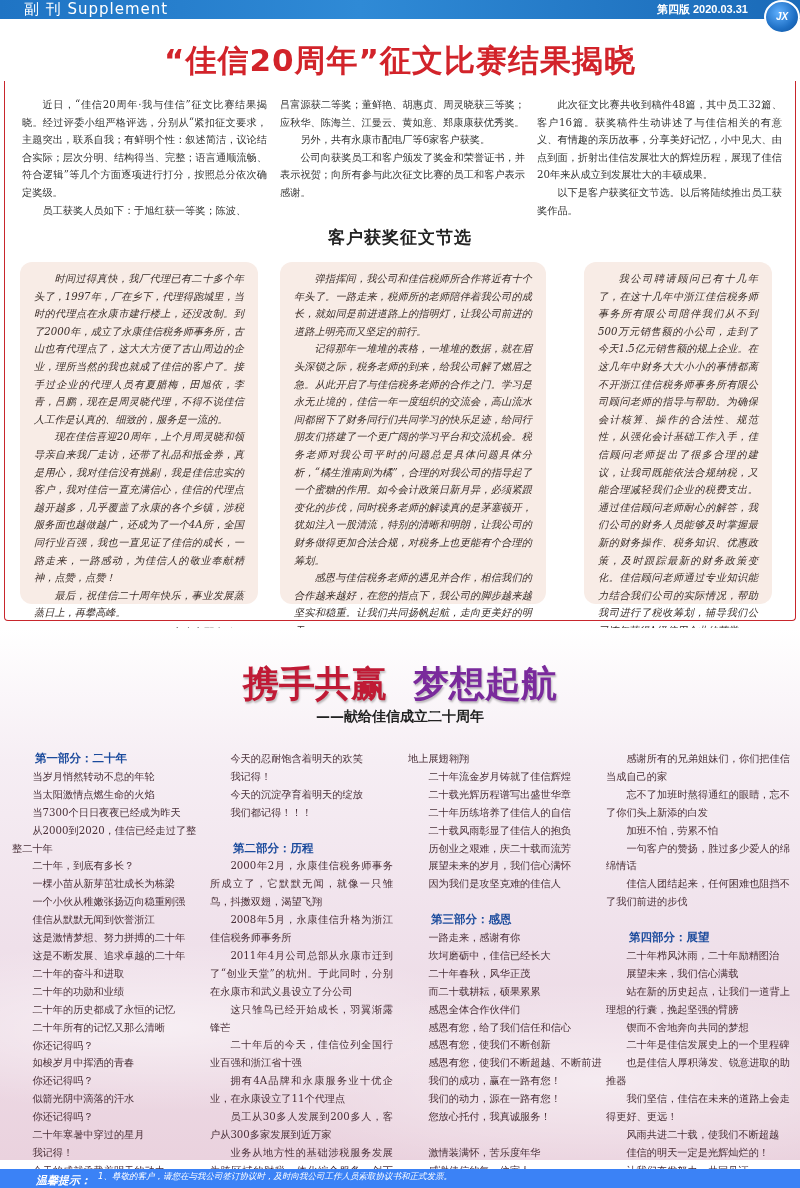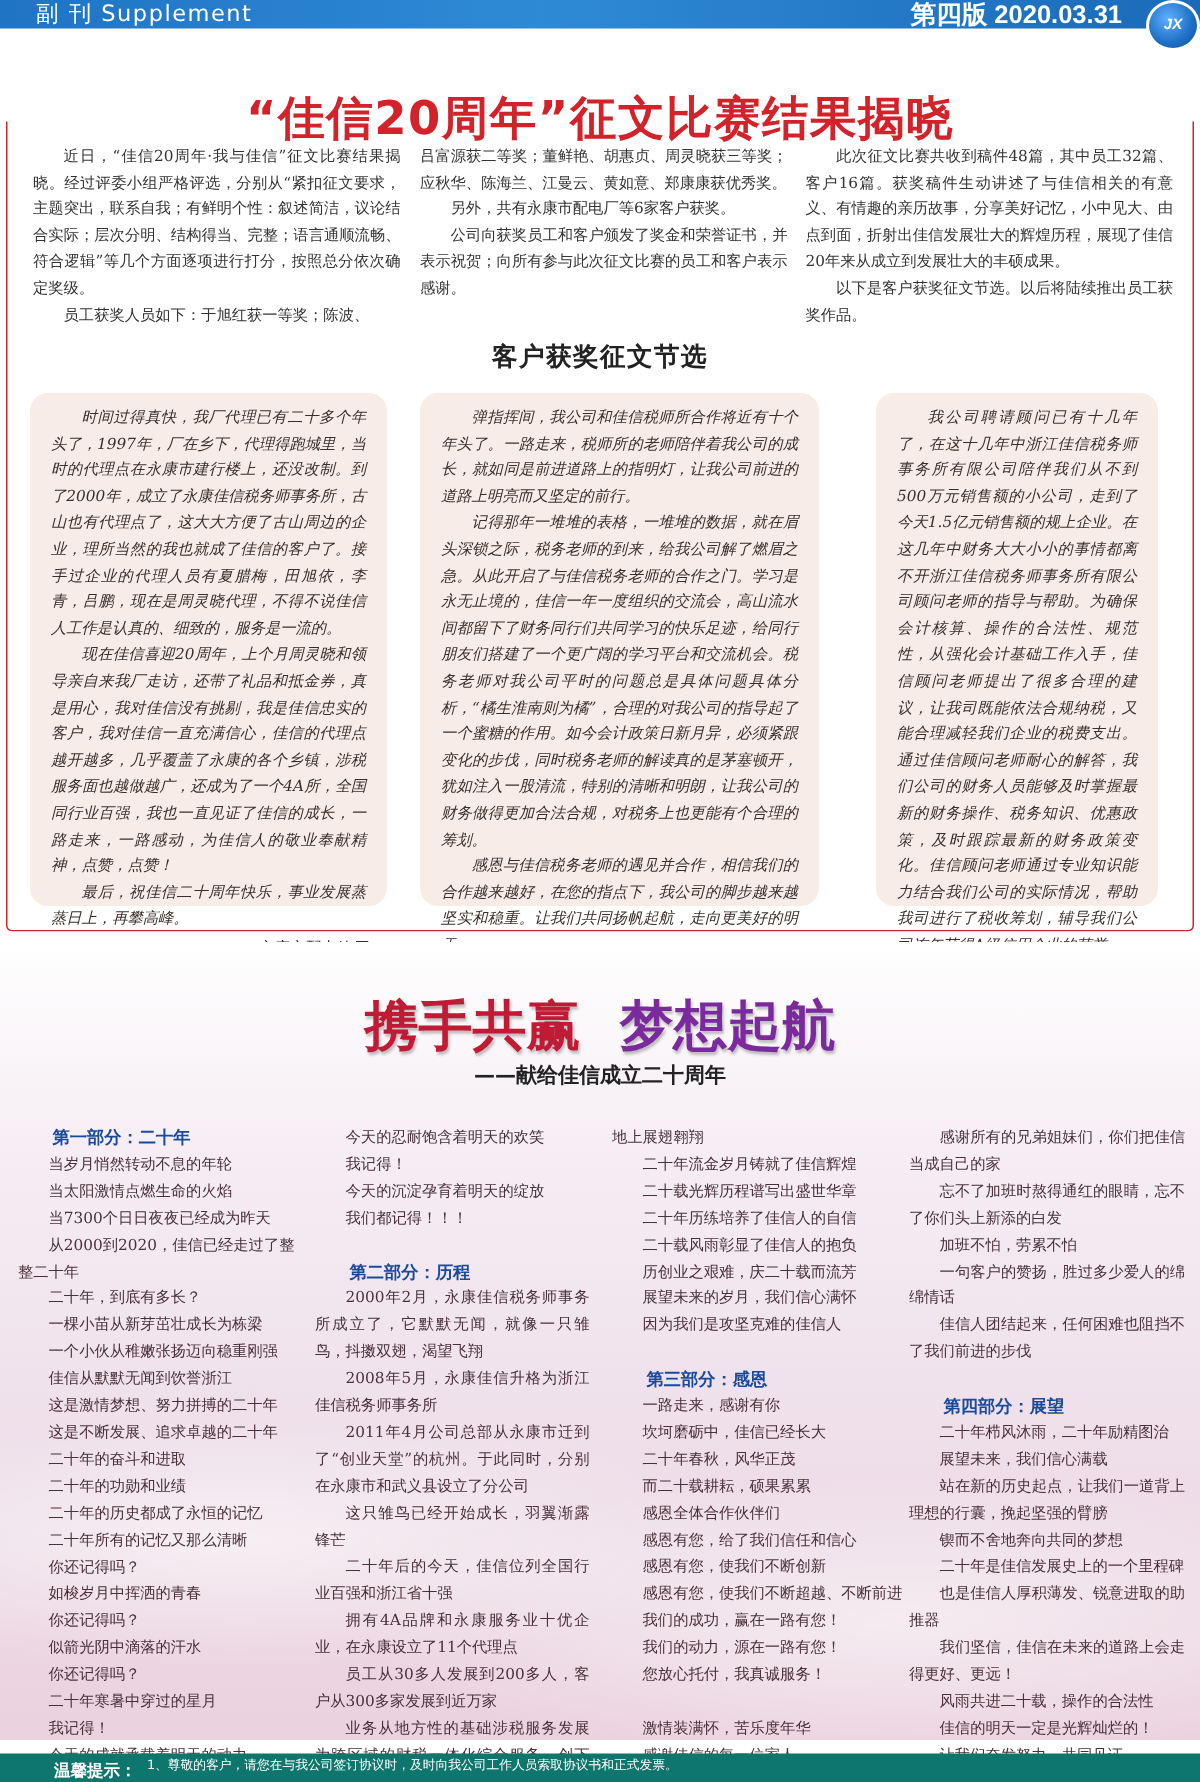--- a/index.html
+++ b/index.html
@@ -10,42 +10,42 @@
   .topbar {
     position: absolute; left: 0; top: 0; width: 800px; height: 19px;
     background: linear-gradient(90deg, #1f74c4 0%, #2f8ad6 45%, #1a6ab8 100%);
   }
   .topbar .mast {
     position: absolute; left: 24px; top: 0; height: 19px; line-height: 19px;
     color: #fff; font-family: "DejaVu Sans", sans-serif; font-size: 15px; letter-spacing: 1px;
   }
   .topbar .edition {
     position: absolute; right: 52px; top: 0; height: 19px; line-height: 19px;
-    color: #fff; font-family: "Liberation Sans", sans-serif; font-size: 17px; font-weight: bold;
+    color: #fff; font-family: "Liberation Sans", sans-serif; font-size: 11px; font-weight: bold;
   }
   .logo {
     position: absolute; right: 0; top: 0; width: 36px; height: 34px; border-radius: 50%;
     background: radial-gradient(circle at 40% 35%, #5fb0ff 0%, #1e6fc4 60%, #0f4f98 100%);
     border: 2px solid #fff; color: #fff; font-family: "Liberation Sans", sans-serif;
     font-weight: bold; font-size: 10px; text-align: center; line-height: 30px; font-style: italic;
   }
 
   
   .frame {
     position: absolute; left: 4px; top: 63px; width: 792px; height: 558px;
     border: 1.5px solid #c8262c; border-top: none; border-radius: 0 0 4px 4px;
   }
   .frame-top-l { position: absolute; left: 4px; top: 63px; width: 140px; height: 16px;
     border-top: 1.5px solid #c8262c; border-left: 1.5px solid #c8262c; border-radius: 14px 0 0 0; }
   .frame-top-r { position: absolute; right: 4px; top: 63px; width: 140px; height: 16px;
     border-top: 1.5px solid #c8262c; border-right: 1.5px solid #c8262c; border-radius: 0 14px 0 0; }
   .frame .cover { position:absolute; left:-2px; top:0; width:796px; height:18px; background:#fff; }
 
   .headline {
-    position: absolute; left: 0; top: 58px; width: 800px; text-align: center;
+    position: absolute; left: 0; top: 40px; width: 800px; text-align: center;
     font-family: "DejaVu Sans", sans-serif; font-weight: bold; font-size: 31px;
     color: #d2232a; letter-spacing: 1px;
   }
 
   .intro-col {
     position: absolute; top: 96px; width: 245px; font-size: 10.2px; line-height: 17.6px;
     text-align: justify; color: #333;
   }
   .intro-col p { text-indent: 2em; }
   .intro-col p.noindent { text-indent: 0; }
@@ -86,21 +86,21 @@
     position: absolute; top: 750px; font-size: 10.2px; line-height: 17.9px; color: #4a3038;
   }
   .poem-col .h { color: #1a4a9c; font-family: "DejaVu Sans", sans-serif; font-weight: bold; font-size: 11.5px; padding-left: 2em; }
   .poem-col .l { padding-left: 2em; white-space: nowrap; }
   .poem-col .p { text-indent: 2em; text-align: justify; }
   .poem-col .n { white-space: nowrap; }
   .poem-col .gap { height: 17.9px; }
 
   
   .footer {
-    position: absolute; left: 0; top: 1169px; width: 800px; height: 19px; background: #0f766e;
+    position: absolute; left: 0; top: 1169px; width: 800px; height: 19px; background: #3b82f6; font-style: italic;
   }
   .footer .label { position: absolute; left: 36px; top: 4px; color: #fff; font-family: "DejaVu Sans", sans-serif; font-weight: bold; font-size: 11px; }
   .footer .tip { position: absolute; left: 98px; top: 2px; color: #fff; font-family: "DejaVu Sans", sans-serif; font-size: 8.5px; white-space: nowrap; }
 </style>
 </head>
 <body>
 
 <div class="topbar">
   <div class="mast">副  刊   Supplement</div>
   <div class="edition">第四版  2020.03.31</div>
@@ -235,21 +235,21 @@
   <div class="p">佳信人团结起来，任何困难也阻挡不了我们前进的步伐</div>
   <div class="gap"></div>
   <div class="h">第四部分：展望</div>
   <div class="p">二十年栉风沐雨，二十年励精图治</div>
   <div class="p">展望未来，我们信心满载</div>
   <div class="p">站在新的历史起点，让我们一道背上理想的行囊，挽起坚强的臂膀</div>
   <div class="p">锲而不舍地奔向共同的梦想</div>
   <div class="p">二十年是佳信发展史上的一个里程碑</div>
   <div class="p">也是佳信人厚积薄发、锐意进取的助推器</div>
   <div class="p">我们坚信，佳信在未来的道路上会走得更好、更远！</div>
-  <div class="p">风雨共进二十载，操作的合法性</div>
+  <div class="p">风雨共进二十载，使我们不断超越</div>
   <div class="p">佳信的明天一定是光辉灿烂的！</div>
   <div class="p">让我们奋发努力，共同见证</div>
   <div class="p">佳信的明天必将更加辉煌！</div>
 </div>
 
 <div class="footer">
   <span class="label">温馨提示：</span>
   <span class="tip">1、尊敬的客户，请您在与我公司签订协议时，及时向我公司工作人员索取协议书和正式发票。</span>
 </div>
 

